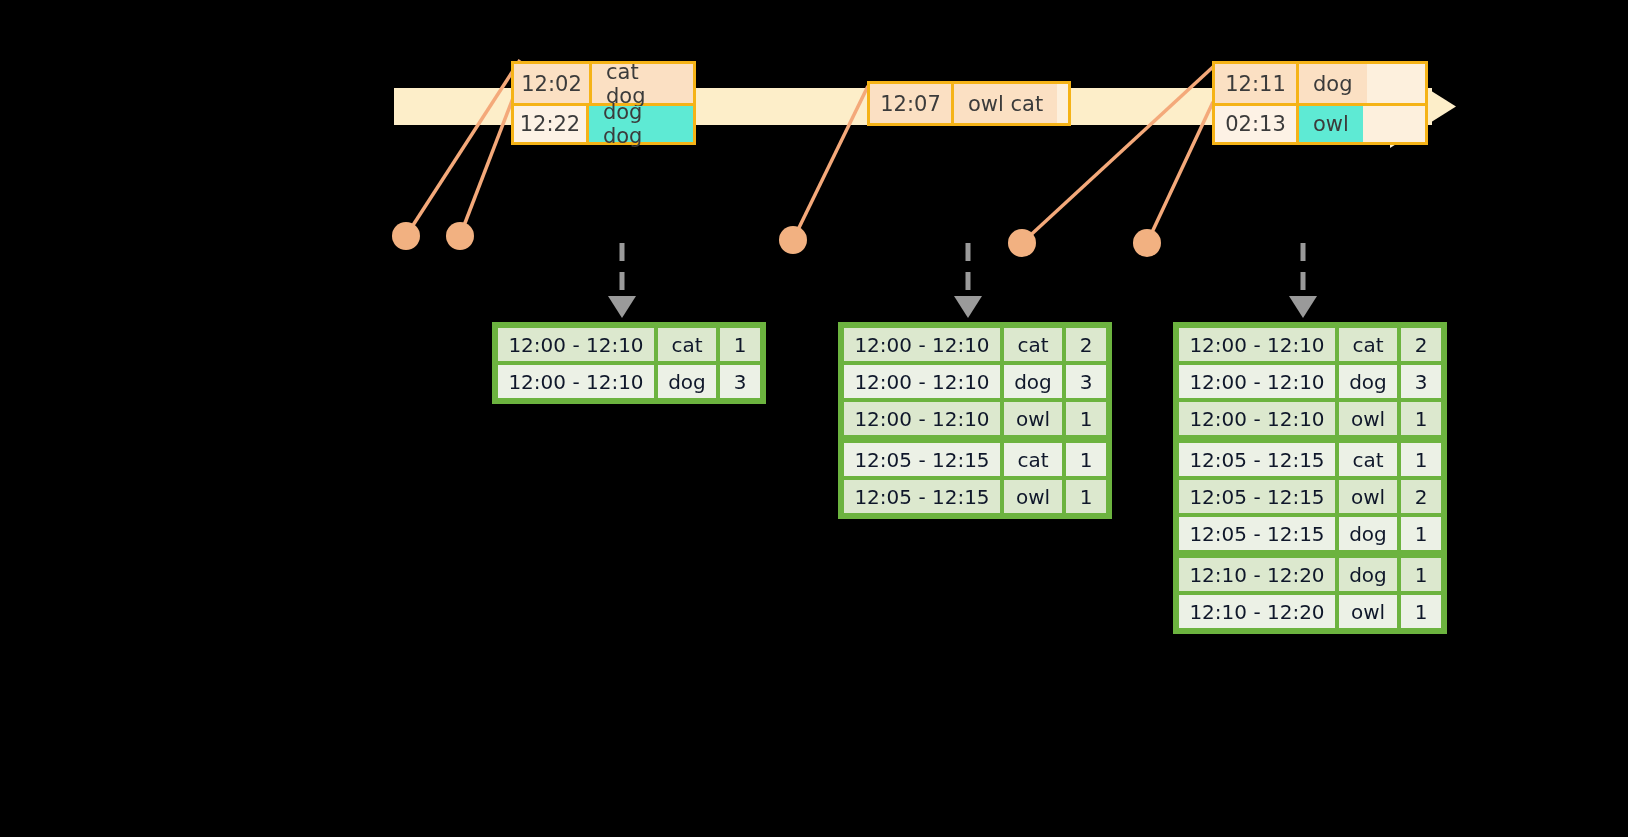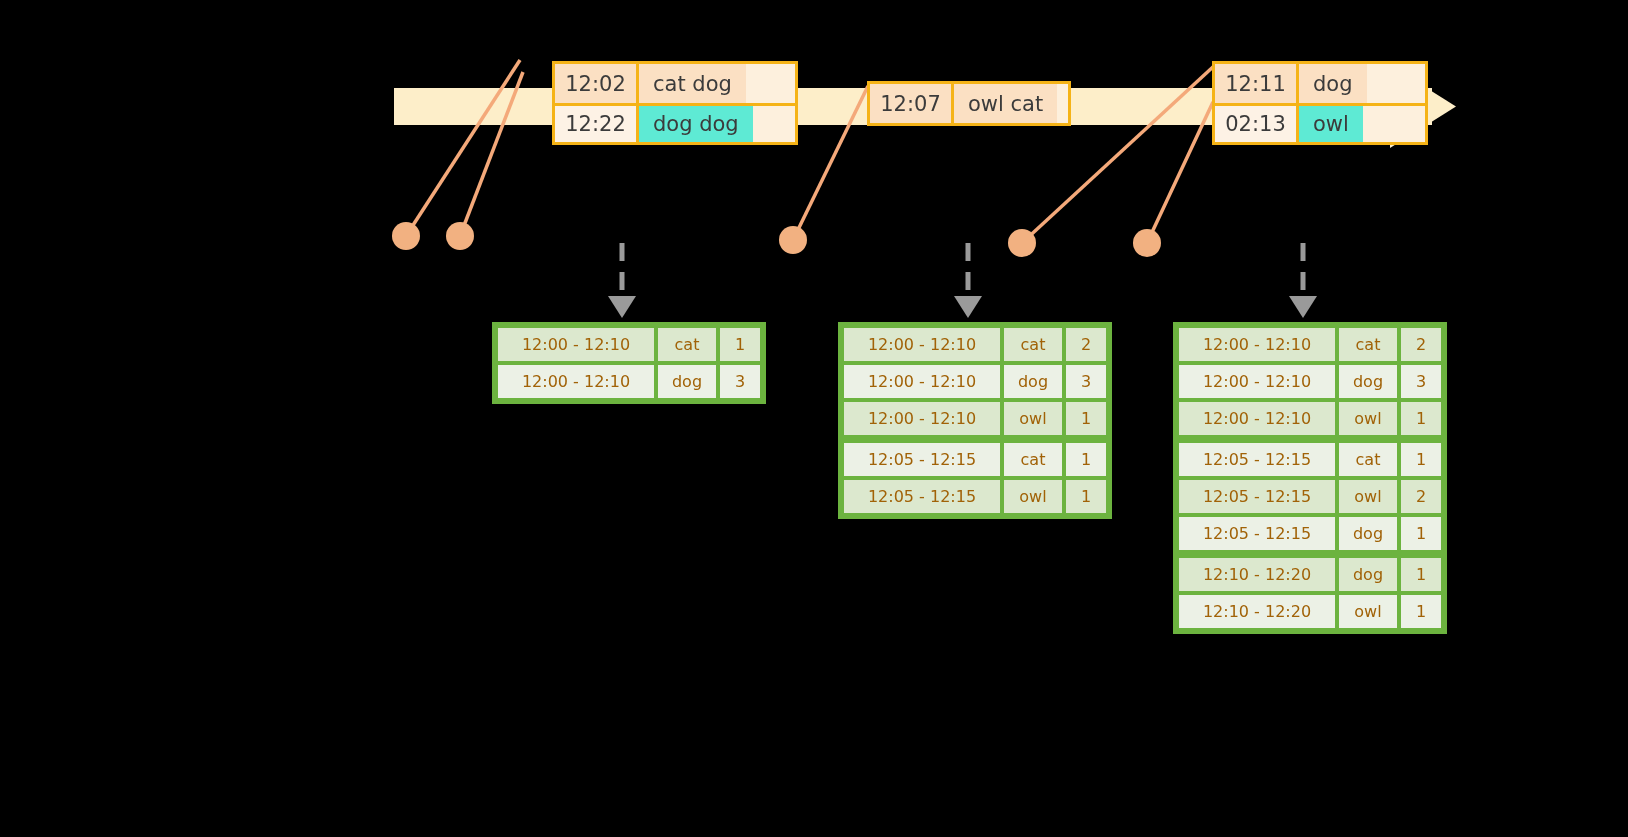--- a/index.html
+++ b/index.html
@@ -83,22 +83,22 @@
   .rt-row {
     display: flex;
     height: 37px;
     box-sizing: border-box;
   }
   .rt-cell {
     box-sizing: border-box;
     display: flex;
     align-items: center;
     justify-content: center;
-    font-size: 16px;
-    color: #a16207;
+    font-size: 20px;
+    color: #0f172a;
     border: 1px solid #6cb33f;
     margin: 1px;
   }
   .rt-row.band-a .rt-cell { background: #dce8ce; }
   .rt-row.band-b .rt-cell { background: #ecf1e6; }
   .rt-win  { width: 158px; }
   .rt-key  { width: 60px; }
   .rt-cnt  { width: 42px; }
 
   .sep-row { height: 4px; background: #6cb33f; }
@@ -136,21 +136,21 @@
       <line x1="968" y1="243" x2="968" y2="300"></line>
       <line x1="1303" y1="243" x2="1303" y2="300"></line>
     </g>
     <g fill="#9a9a9a">
       <polygon points="608,296 636,296 622,318"></polygon>
       <polygon points="954,296 982,296 968,318"></polygon>
       <polygon points="1289,296 1317,296 1303,318"></polygon>
     </g>
   </svg>
 
-  <div class="event-group" style="left:552px; top:61px; width:246px;">
+  <div class="event-group" style="left:511px; top:61px; width:185px;">
     <div class="event-row shade-a">
       <div class="ev-time">12:02</div>
       <div class="ev-text">cat dog</div>
     </div>
     <div class="event-row shade-b">
       <div class="ev-time">12:22</div>
       <div class="ev-text">dog dog</div>
     </div>
   </div>
 

